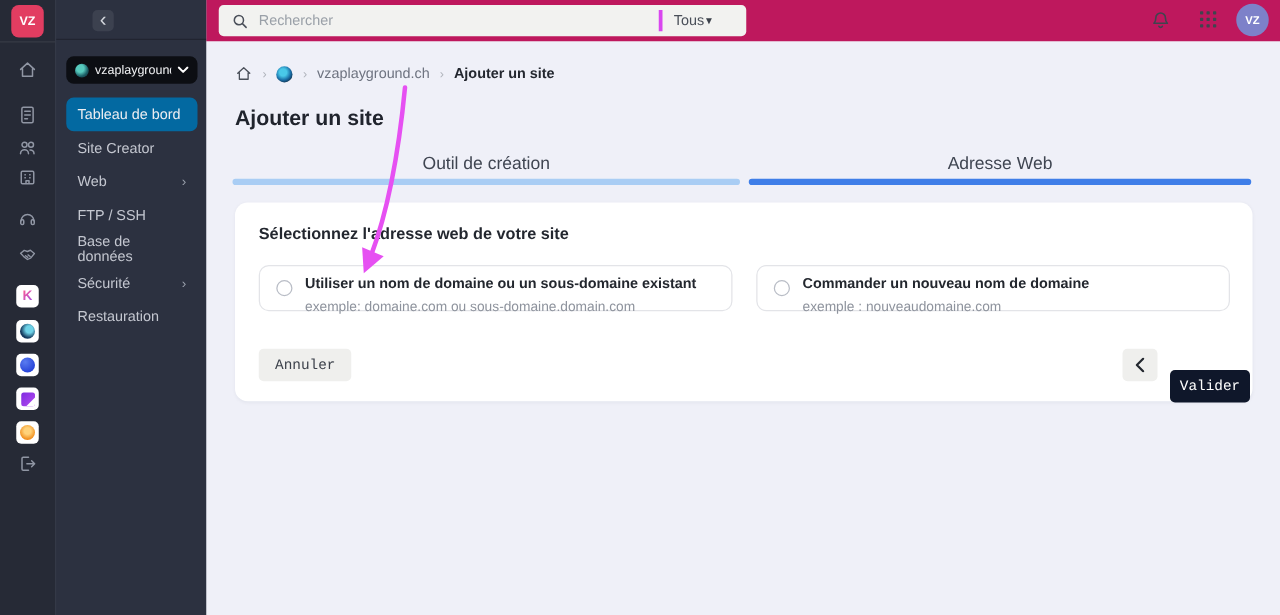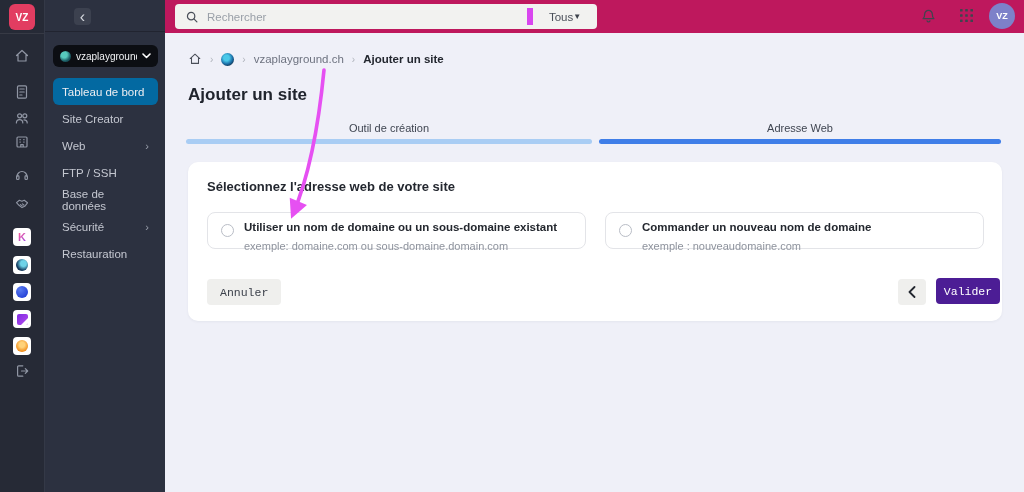--- a/index.html
+++ b/index.html
@@ -39,64 +39,64 @@
   .menu-item.active { background:#0369a1; color:#edeef2; }
   .menu-item .chev { font-size:11px; color:#9aa0ac; }
 
   
   .topbar { position:absolute; left:165px; top:0; right:0; height:33px; background:#be185d; z-index:4; }
   .search { position:absolute; left:10px; top:4px; width:422px; height:25px; background:#f2f2f0; border-radius:4px;
     display:flex; align-items:center; }
   .search svg { margin:0 8px 0 10px; color:#4a4f59; flex:0 0 auto; }
   .search input { flex:1; border:none; outline:none; background:transparent; font-size:11.5px; color:#3c414b; font-family:inherit; min-width:0; }
   .search input::placeholder { color:#9aa0a8; }
-  .search-filter { display:flex; align-items:center; justify-content:center; width:70px; height:17px;
-    border-left:6px solid #d946ef; padding:0 9px; color:#4a4f59; font-size:11.5px; cursor:pointer; flex:0 0 auto; }
+  .search-filter { display:flex; align-items:center; justify-content:flex-start; width:70px; height:17px;
+    border-left:3px solid #d946ef; padding:0 9px; color:#4a4f59; font-size:11.5px; cursor:pointer; flex:0 0 auto; }
   .caret { font-size:8px; color:#3c414b; }
   .tb-ic { position:absolute; top:8px; color:#3f444e; cursor:pointer; }
   .tb-bell { right:87px; }
   .tb-grid { right:50px; }
   .avatar { position:absolute; right:9px; top:3px; width:26px; height:26px; border-radius:50%; background:#7d81c9;
     color:#fff; font-size:9px; font-weight:700; display:flex; align-items:center; justify-content:center; cursor:pointer; }
 
   
   .breadcrumb { position:absolute; left:188px; top:52px; display:flex; align-items:center; gap:8px;
     font-size:11.5px; color:#6e7380; z-index:2; }
   .breadcrumb .sep { color:#b0b4bc; font-size:10px; }
   .bc-globe { width:13px; height:13px; border-radius:50%;
     background:radial-gradient(circle at 42% 38%, #49c8e8 0 26%, #1b6fa8 55%, #0d1e30 85%); cursor:pointer; }
   .bc-home { color:#4a4f59; cursor:pointer; display:flex; }
   .bc-link { cursor:pointer; }
   .bc-current { font-weight:700; color:#23272f; }
 
   .page-title { position:absolute; left:188px; top:85px; font-size:17px; font-weight:700; color:#20242d; z-index:2; }
 
   .step { position:absolute; top:122px; z-index:2; }
-  .step .slabel { text-align:center; font-size:11px; color:#3f4551; margin-bottom:5px; }
+  .step .slabel { text-align:center; font-size:14px; color:#3f4551; margin-bottom:5px; }
   .step .bar { height:5px; border-radius:3px; }
   .step1 { left:186px; width:406px; }
   .step1 .bar { background:#a9cdf4; }
   .step2 { left:599px; width:402px; }
   .step2 .bar { background:#3f7ee8; }
 
   .card { position:absolute; left:188px; top:162px; width:814px; height:159px; background:#fff; border-radius:10px;
     box-shadow:0 1px 3px rgba(20,30,60,.05); z-index:2;padding-left:19px; }
   .card-heading { position:absolute; left:19px; top:17px; font-size:13px; font-weight:700; color:#23272f; }
   .option { position:absolute; top:50px; width:379px; height:37px; border:1px solid #e3e4e8; border-radius:8px; background:#fff; cursor:pointer; }
   .option.left { left:19px; }
   .option.right { left:417px; }
   .radio { position:absolute; left:13px; top:11px; width:13px; height:13px; border:1px solid #b9bdc6; border-radius:50%; background:#fff; }
   .option-title { position:absolute; left:36px; top:8px; font-size:11.5px; font-weight:700; color:#23272e; white-space:nowrap; }
   .option-sub { position:absolute; left:36px; top:27px; font-size:11px; color:#8e939d; white-space:nowrap; }
 
   .btn { border:none; border-radius:4px; font-family:Liberation Mono, monospace; cursor:pointer; }
   .btn-cancel { position:absolute; left:19px; top:117px; height:26px; padding:0 13px; background:#efefed; font-size:11.5px; color:#3c414b; }
   .btn-back { position:absolute; left:710px; top:117px; width:28px; height:26px; background:#efefed;
     display:flex; align-items:center; justify-content:center; color:#23272f; }
-  .btn-submit { position:absolute; left:748px; top:116px; width:64px; height:26px; background:#4c1d95; color:#fff; font-size:11.5px; }
+  .btn-submit { position:absolute; left:748px; top:134px; width:64px; height:26px; background:#0f172a; color:#fff; font-size:11.5px; }
 
   .anno { position:absolute; left:0; top:0; width:1024px; height:492px; pointer-events:none; z-index:50; }
 </style>
 </head>
 <body>
 
 <div class="screen">
 
   <div class="rail">
     <div class="rail-logo">VZ</div>

